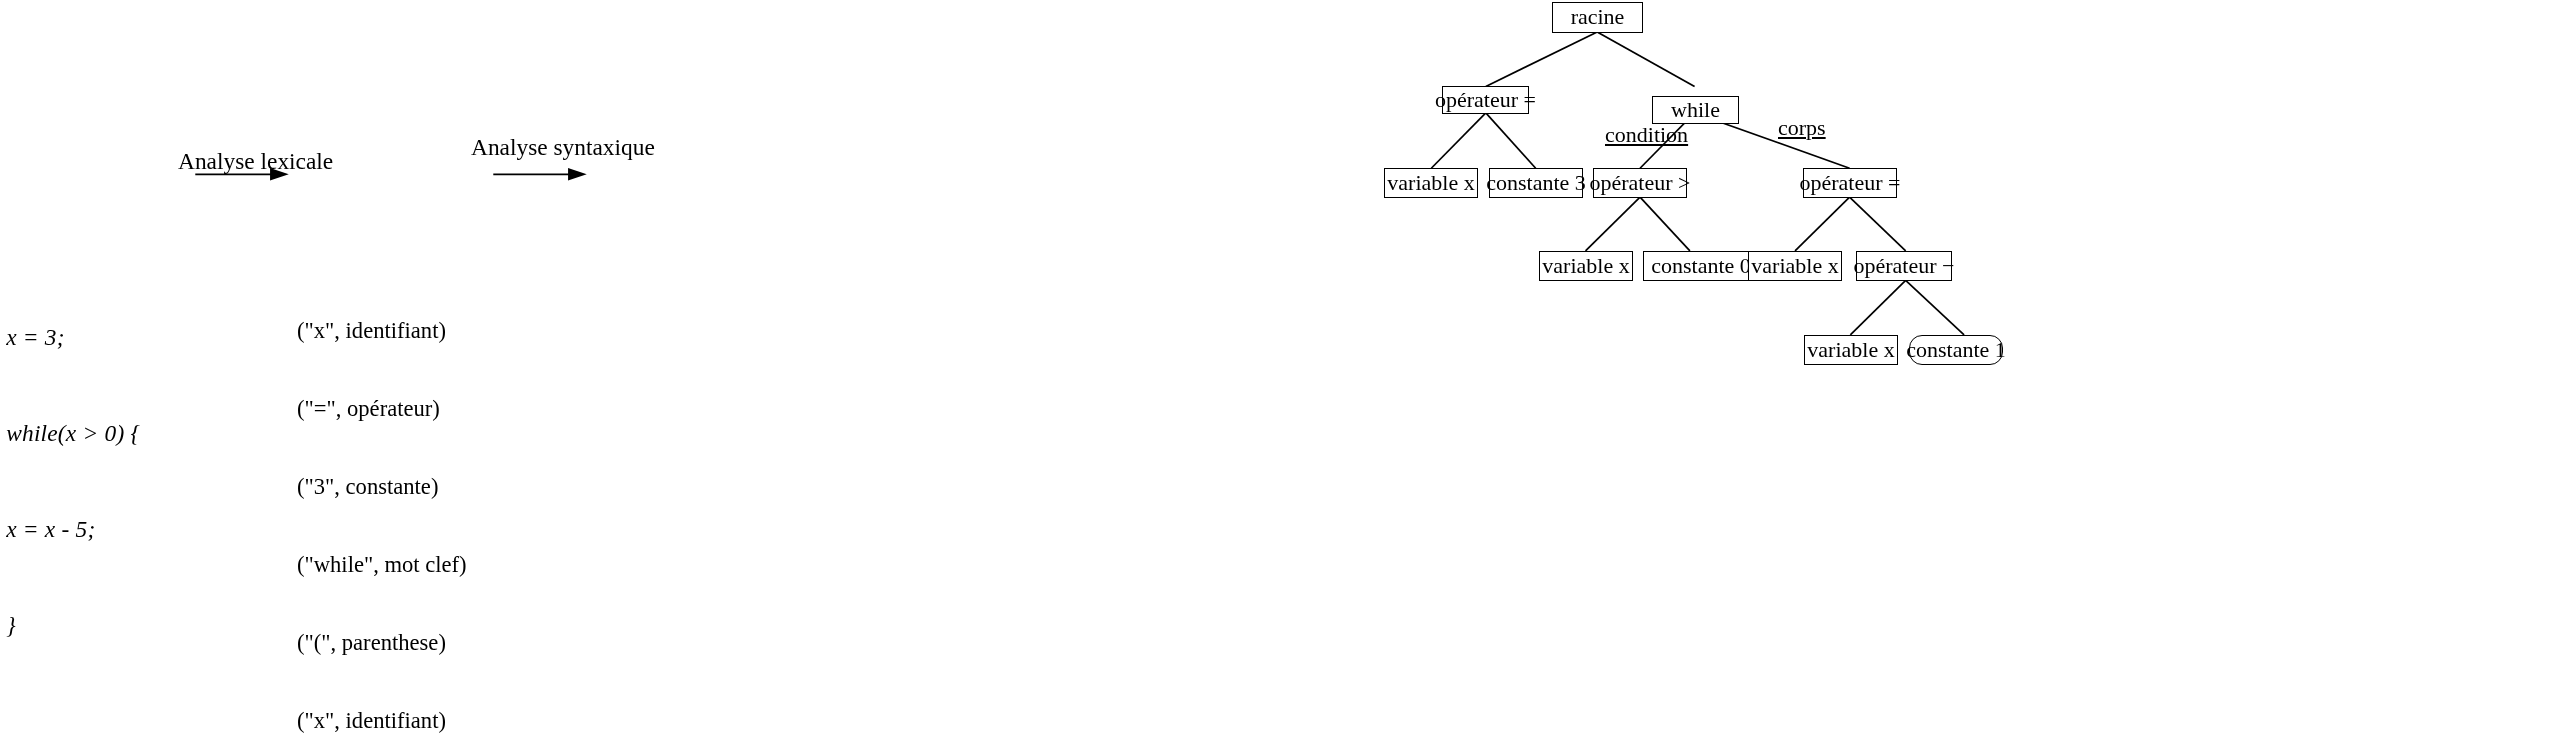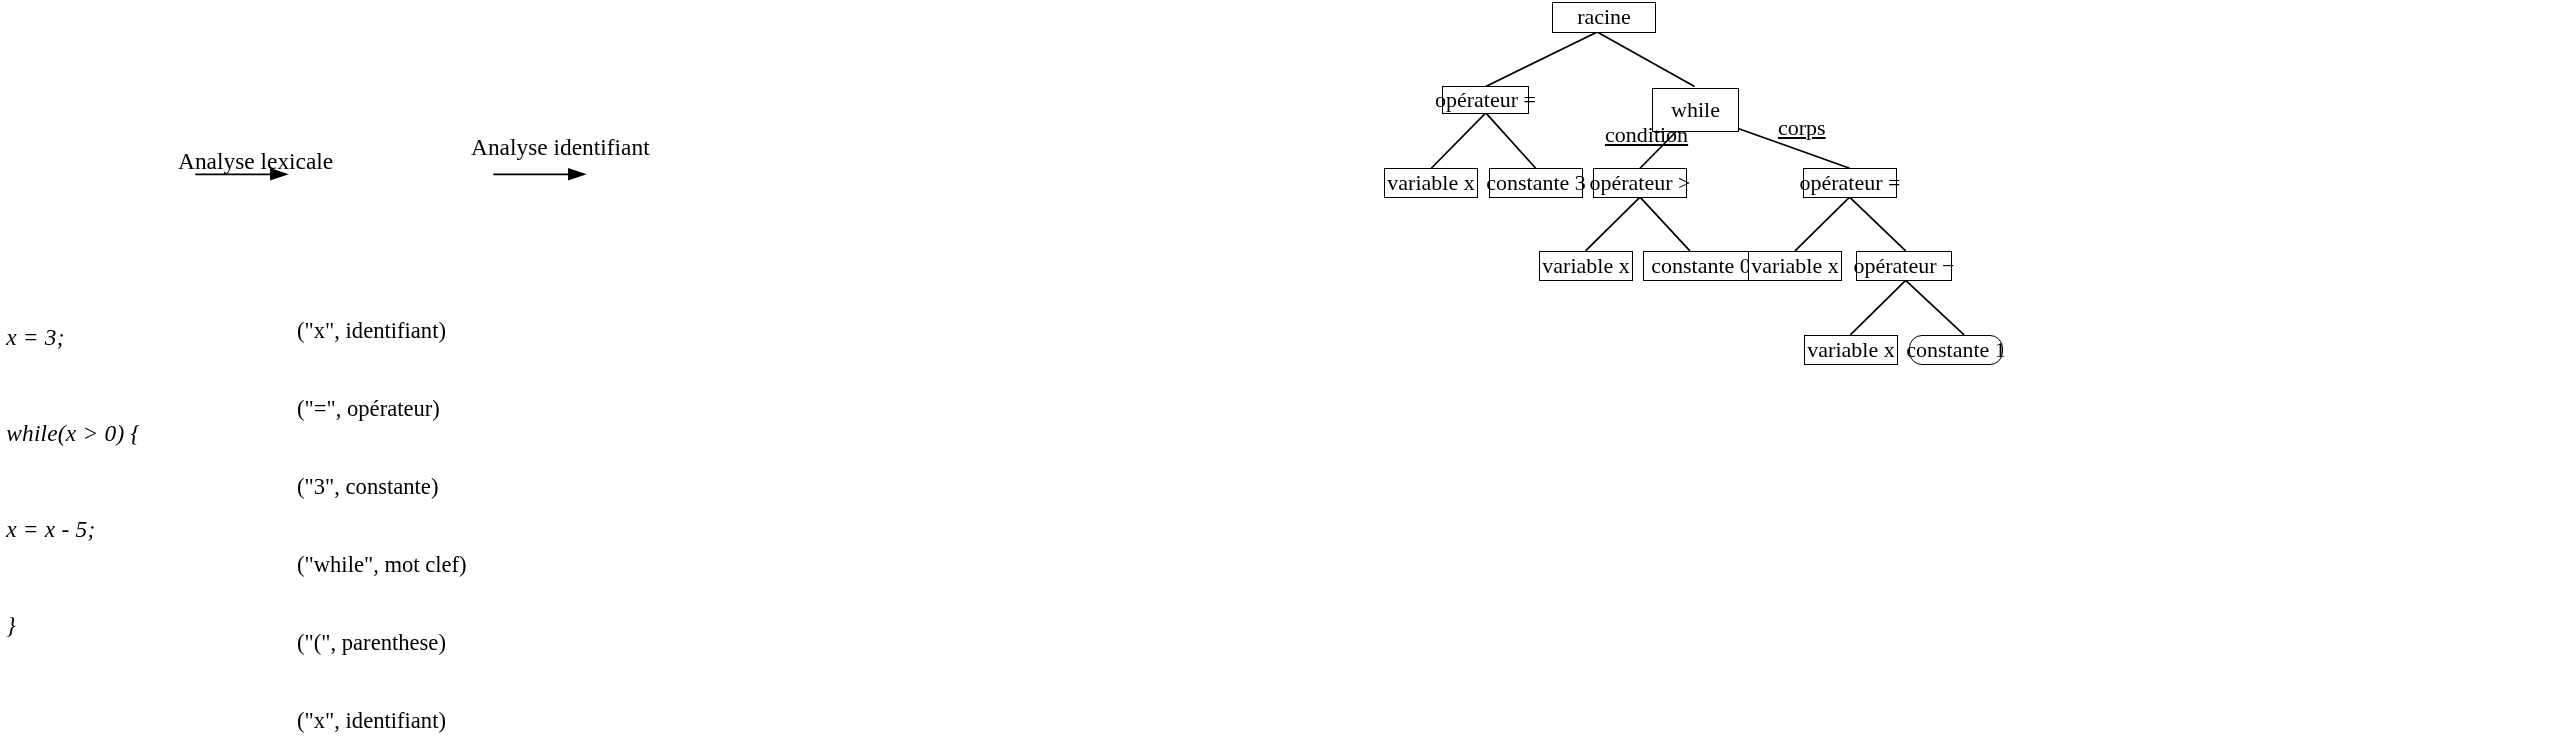--- a/index.html
+++ b/index.html
@@ -107,21 +107,21 @@
   <div class="token-list">
     <span class="token-line">("x", identifiant)</span>
     <span class="token-line">("=", opérateur)</span>
     <span class="token-line">("3", constante)</span>
     <span class="token-line">("while", mot clef)</span>
     <span class="token-line">("(", parenthese)</span>
     <span class="token-line">("x", identifiant)</span>
     
   </div>
 
-  <div class="stage-label" style="left:471px; top:134px;">Analyse identifiant</div>
+  <div class="stage-label" style="left:471px; top:134px;">Analyse syntaxique</div>
   <div class="arrow-wrap" style="left:493px; top:165px;">
     <svg width="94" height="18.7" viewBox="0 0 120 24" xmlns="http://www.w3.org/2000/svg">
       <line x1="0" y1="12" x2="98" y2="12" stroke="#000" stroke-width="2.4"></line>
       <polygon points="96,4 120,12 96,20" fill="#000"></polygon>
     </svg>
   </div>
 
   <div id="tree-area">
 
     <svg id="tree-edges" viewBox="0 0 1705 968" xmlns="http://www.w3.org/2000/svg">
@@ -142,28 +142,28 @@
         <line x1="504" y1="253" x2="568" y2="322"></line>
 
         <line x1="773" y1="253" x2="703" y2="322"></line>
         <line x1="773" y1="253" x2="845" y2="322"></line>
 
         <line x1="845" y1="360" x2="774" y2="430"></line>
         <line x1="845" y1="360" x2="920" y2="430"></line>
       </g>
     </svg>
 
-    <div class="node" style="left:305px; top:1.6px; width:104px; height:31px;text-align:right;">
+    <div class="node" style="left:305px; top:1.6px; width:91px; height:31px;text-align:right;">
       <span>racine</span>
     </div>
 
     <div class="node" style="left:195px; top:86px; width:87px; height:28px;">
       <span>opérateur =</span>
     </div>
-    <div class="node" style="left:405px; top:88px; width:87px; height:44px;">
+    <div class="node" style="left:405px; top:96px; width:87px; height:28px;">
       <span>while</span>
     </div>
 
     <div class="edge-label" style="left:358px; top:122px;">condition</div>
     <div class="edge-label" style="left:531px; top:115px;">corps</div>
 
     <div class="node" style="left:137px; top:168px; width:94px; height:30px;">
       <span>variable x</span>
     </div>
     <div class="node" style="left:242px; top:168px; width:94px; height:30px;">

